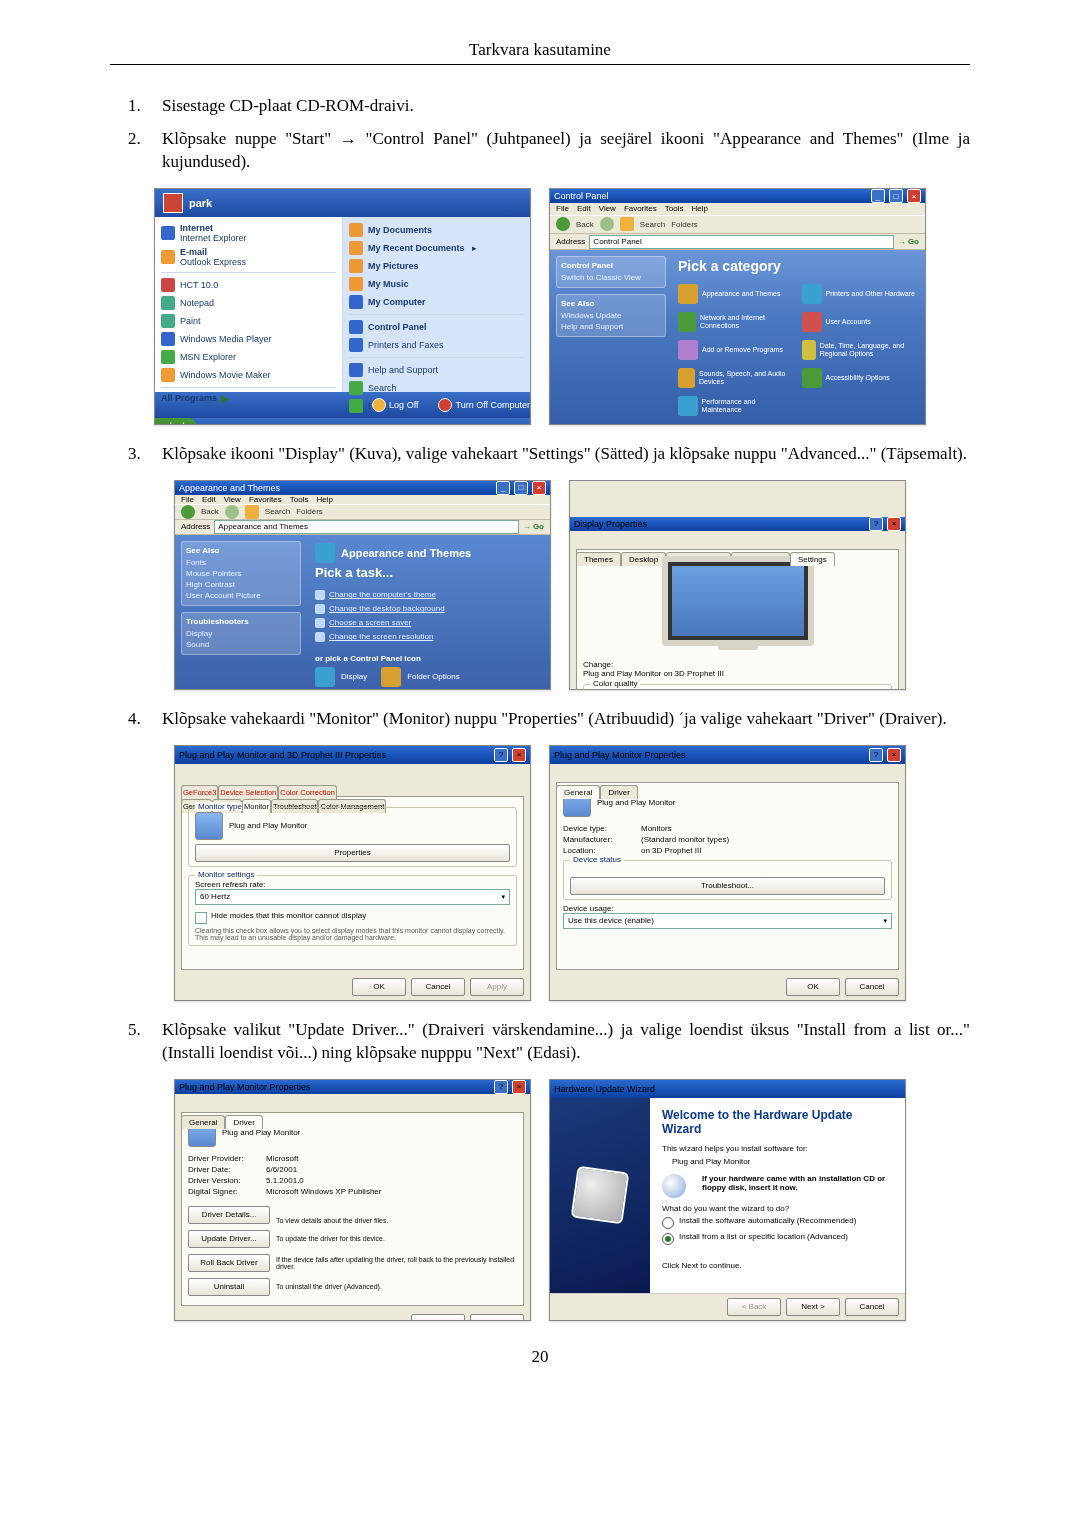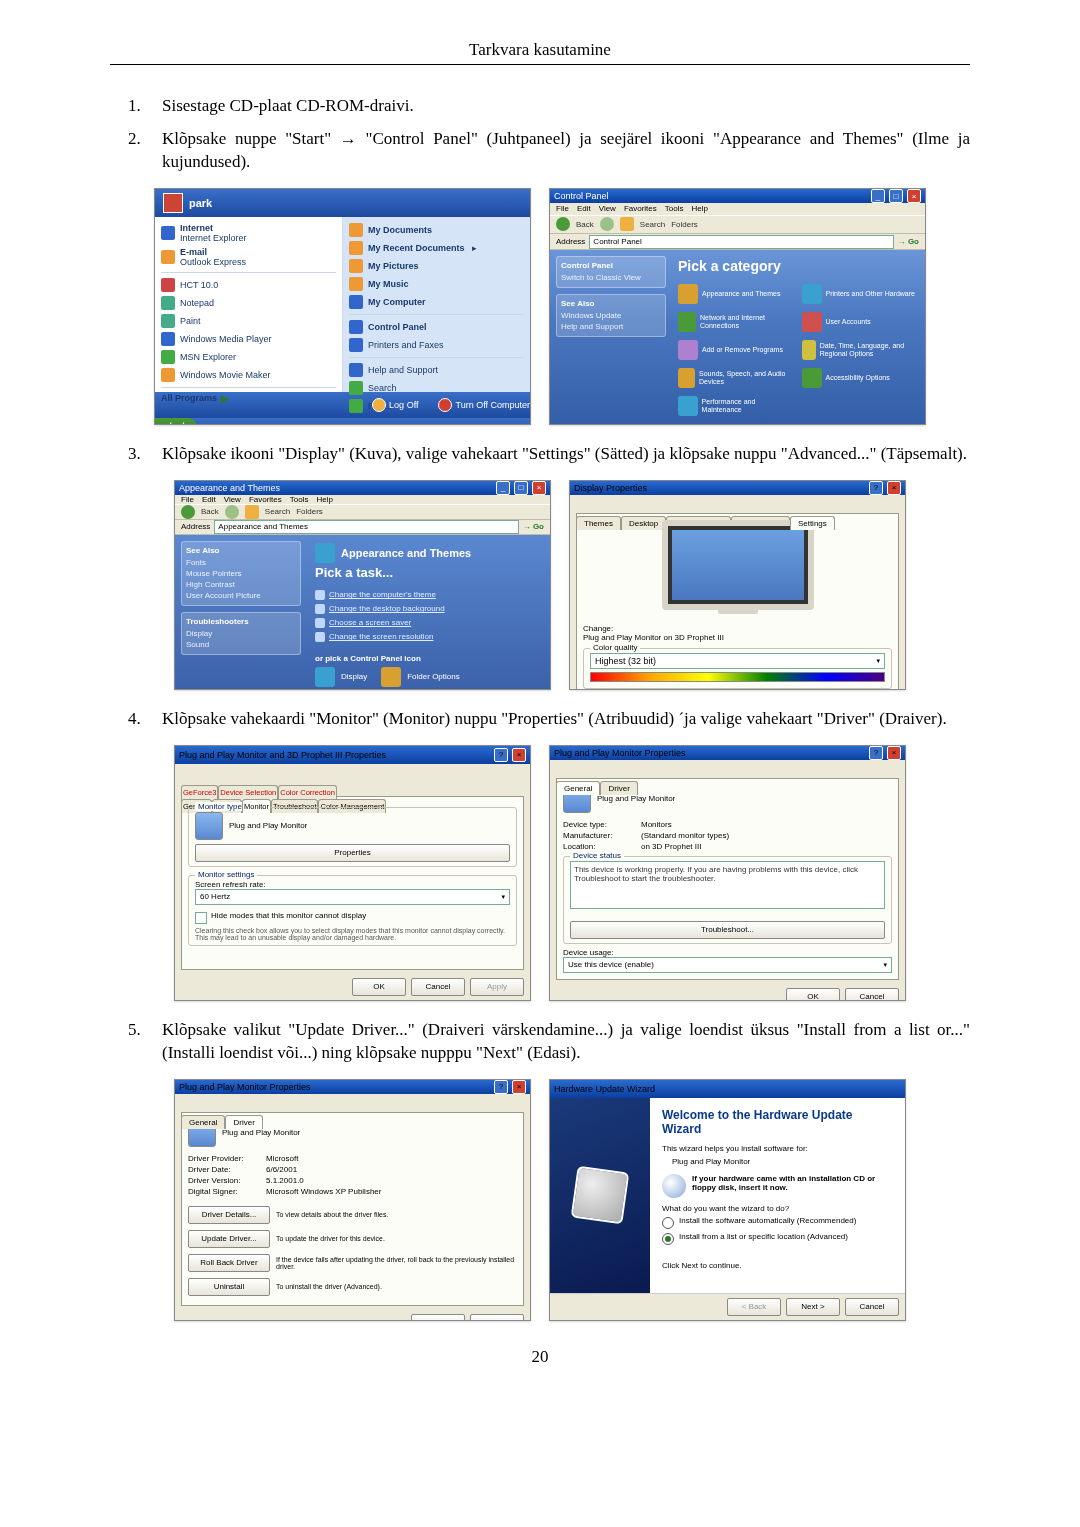--- a/index.html
+++ b/index.html
@@ -132,21 +132,21 @@
   .task-ln .ti{width:10px;height:10px;background:#c0d8ff;border-radius:2px;}
   .task-or{ color:#fff; font-weight:bold; margin:10px 0 4px;}
   .cp-il{ display:flex; gap:6px; align-items:center;}
   .cp-il .bi{width:20px;height:20px;background:#3aa0d0;border-radius:3px;}
 
   .dlgfig {
     width: 335px; height: 208px;
     font-family: Tahoma, sans-serif; font-size:9px; color:#000;
     background:#ece9d8; display:flex; flex-direction:column;
   }
-  .dlgfig .win-title{background:linear-gradient(#2a6ad0,#0b3fa0);}
+  .dlgfig .win-title{background:linear-gradient(#2a6ad0,#0b3fa0);margin-top:36px;}
   .tabs{ display:flex; gap:0; padding:4px 6px 0;}
   .tab{ background:#ece9d8; border:1px solid #9a9a8a; border-bottom:none; padding:2px 7px; border-radius:3px 3px 0 0; font-size:8px; position:relative; top:17px;}
   .tab.act{ background:#fdfdf8; font-weight:normal; z-index:2;}
   .tabbody{ margin:0 6px 4px; border:1px solid #9a9a8a; background:#fdfdf8; flex:1; padding:6px; display:flex; flex-direction:column;}
   .monprev{ align-self:center; width:140px; height:78px; background:#333; border:6px solid #d8d4c8; border-radius:4px; position:relative;}
   .monprev::after{content:"";position:absolute;bottom:-10px;left:50%;transform:translateX(-50%);width:40px;height:6px;background:#d8d4c8;border-radius:2px;}
   .monprev .scr{position:absolute;inset:4px;background:linear-gradient(#6aa0e0,#4a78c0);}
   .fs{ border:1px solid #c8c4b4; border-radius:3px; padding:4px 6px 6px; margin-top:6px; position:relative;}
   .fs .lg{ position:absolute; top:-6px; left:6px; background:#fdfdf8; padding:0 3px; font-size:8px;}
   .sld{height:4px;background:#ccc;border:1px solid #888;margin:6px 4px;}
@@ -175,21 +175,21 @@
   .d5a{ width:355px; height:240px; font-family:Tahoma,sans-serif; font-size:8px; color:#000; background:#ece9d8; display:flex; flex-direction:column;}
   .d5b{ width:355px; height:240px; font-family:Tahoma,sans-serif; font-size:8px; color:#000; background:#fff; display:flex; flex-direction:column;}
   .wiz-body{flex:1; display:flex;}
   .wiz-side{width:100px;background:linear-gradient(160deg,#1a3a7a,#0a1a50);display:flex;align-items:center;justify-content:center;}
   .wiz-side .gfx{width:48px;height:48px;background:radial-gradient(circle at 30% 30%,#eee,#aaa);border:2px solid #fff;border-radius:6px;transform:rotate(8deg);}
   .wiz-main{flex:1;padding:10px 12px;color:#000;}
   .wiz-h{font-size:12px;font-weight:bold;color:#0a3a8a;margin-bottom:8px;}
   .rad{display:flex;gap:5px;align-items:flex-start;margin:3px 0;}
   .rad .rb{width:10px;height:10px;border:1px solid #555;border-radius:50%;background:#fff;flex:0 0 10px;margin-top:1px;position:relative;}
   .rad .rb.on::after{content:"";position:absolute;inset:2px;border-radius:50%;background:#2a7a2a;}
-  .cd{display:flex;gap:6px;align-items:flex-start;margin:6px 0;}
+  .cd{display:flex;gap:16px;align-items:flex-start;margin:6px 0;}
   .cd .ci{width:24px;height:24px;border-radius:50%;background:radial-gradient(circle at 35% 35%,#fff,#b8cce8 60%,#7aa0d8);flex:0 0 24px;}
 
   .pagenum{ text-align:center; font-size:17px; margin-top:26px;}
 </style>
 </head>
 <body>
 
 <div class="page">
 
   <div class="header">Tarkvara kasutamine</div>
@@ -611,22 +611,20 @@
         <div class="kv">
             <span class="k">Manufacturer:</span>
             <span class="v">(Standard monitor types)</span>
           </div>
         <div class="kv">
             <span class="k">Location:</span>
             <span class="v">on 3D Prophet III</span>
           </div>
         <div class="fs2">
           <span class="lg">Device status</span>
-          <div class="ta">This device is working properly.
-If you are having problems with this device, click Troubleshoot to start the troubleshooter.</div>
           <div style="text-align:center;margin-top:12px;">
               <span class="xpbtn">Troubleshoot...</span>
             </div>
         </div>
         <div>Device usage:</div>
         <div class="sel">
             <span>Use this device (enable)</span>
             <span class="dd">▾</span>
           </div>
       </div>
@@ -673,21 +671,21 @@
           </div>
         <div class="kv">
             <span class="k">Driver Version:</span>
             <span class="v">5.1.2001.0</span>
           </div>
         <div class="kv">
             <span class="k">Digital Signer:</span>
             <span class="v">Microsoft Windows XP Publisher</span>
           </div>
         <div style="height:6px"></div>
-        <div style="display:flex;gap:6px;align-items:center;margin:3px 0;">
+        <div style="display:flex;gap:6px;align-items:flex-end;margin:3px 0;">
             <span class="xpbtn" style="min-width:80px">Driver Details...</span>
             <span style="flex:1;font-size:7px;">To view details about the driver files.</span>
           </div>
         <div style="display:flex;gap:6px;align-items:center;margin:3px 0;">
             <span class="xpbtn" style="min-width:80px">Update Driver...</span>
             <span style="flex:1;font-size:7px;">To update the driver for this device.</span>
           </div>
         <div style="display:flex;gap:6px;align-items:center;margin:3px 0;">
             <span class="xpbtn" style="min-width:80px">Roll Back Driver</span>
             <span style="flex:1;font-size:7px;">If the device fails after updating the driver, roll back to the previously installed driver.</span>

